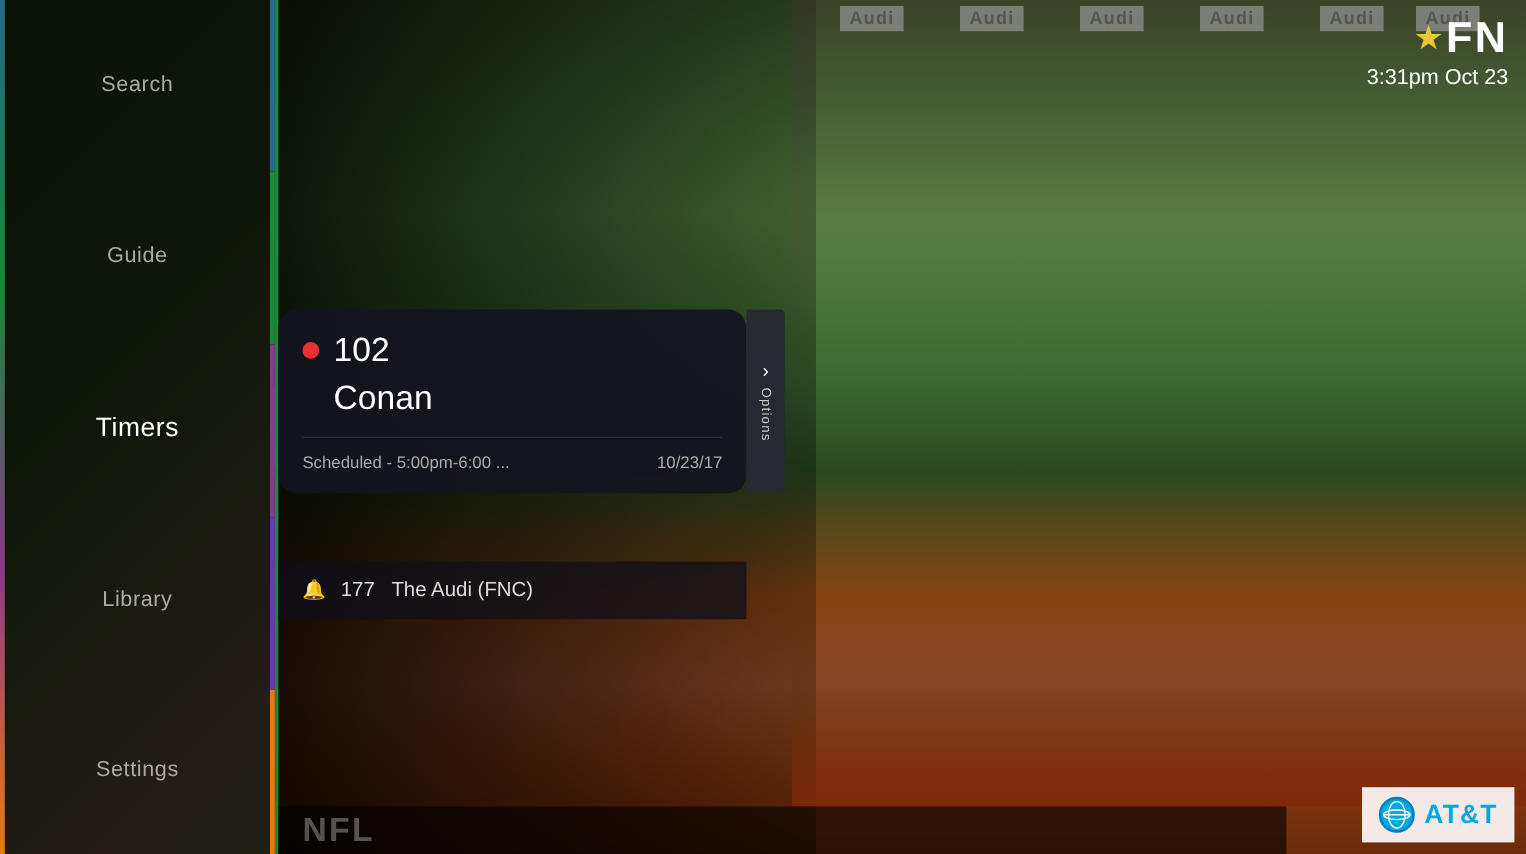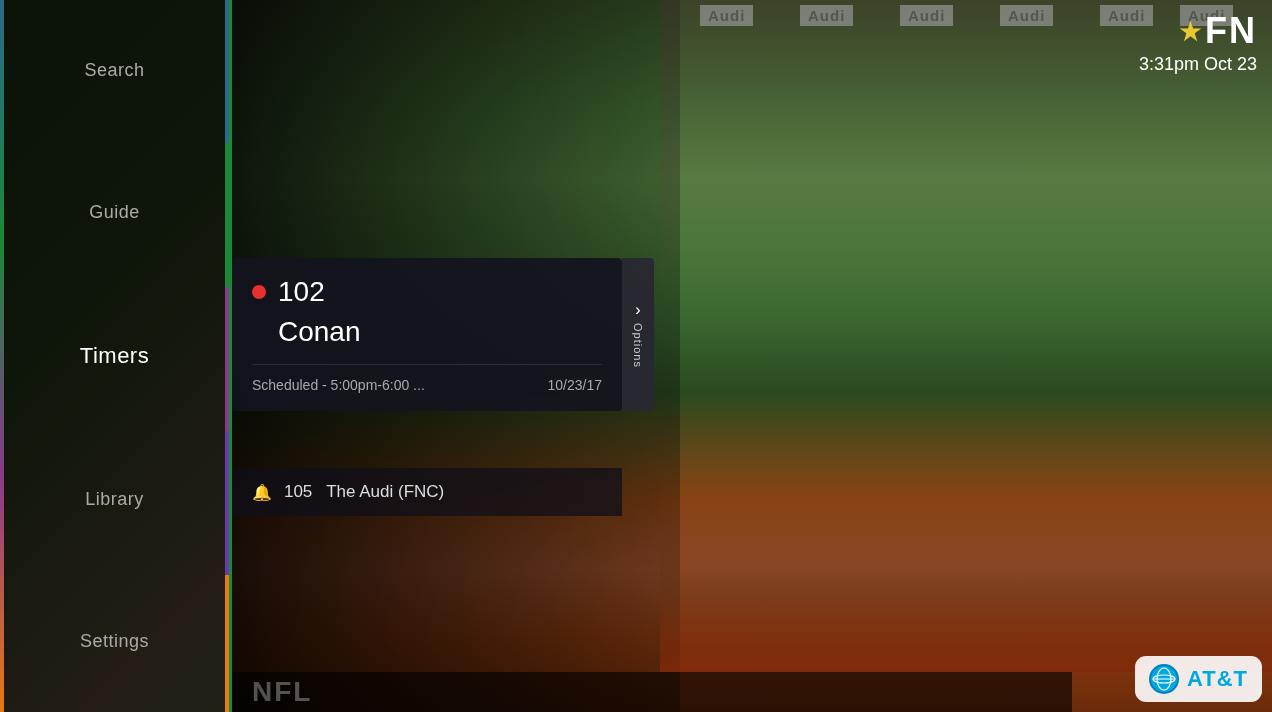--- a/index.html
+++ b/index.html
@@ -130,21 +130,21 @@
     .accent-library { top: 431px; height: 144px; background: #6a3aaa; }
     .accent-settings { top: 575px; height: 137px; background: #e87a10; }
 
     
     .channel-card {
       position: absolute;
       top: 258px;
       left: 232px;
       width: 390px;
       background: rgba(20,20,30,0.92);
-      border-radius: 4px;
+      border-radius: 15px;
       z-index: 20;
       padding: 18px 20px 18px 20px;
     }
 
     .channel-number-row {
       display: flex;
       align-items: center;
       margin-bottom: 8px;
     }
 
@@ -271,21 +271,21 @@
     }
 
     
     .att-logo {
       position: absolute;
       bottom: 10px;
       right: 10px;
       z-index: 20;
       background: rgba(255,255,255,0.9);
       padding: 8px 14px;
-      border-radius: 11px;
+      border-radius: 0;
       display: flex;
       align-items: center;
     }
 
     .att-circle {
       width: 30px;
       height: 30px;
       border-radius: 50%;
       background: #00a8e0;
       margin-right: 8px;
@@ -434,21 +434,21 @@
 
   <div class="options-tab">
     <span class="options-arrow">›</span>
     <span class="options-text">Options</span>
   </div>
 </div>
 
 <div class="second-channel-row">
   <span class="bell-icon">🔔</span>
   <span class="second-channel-text">
-    <span>105</span>
+    <span>177</span>
     &nbsp;
     <span>The Audi (FNC)</span>
   </span>
 </div>
 
 <div class="fn-overlay">
   <div class="fn-logo">
     <span class="fn-star">★</span>
     <span class="fn-text">FN</span>
   </div>

